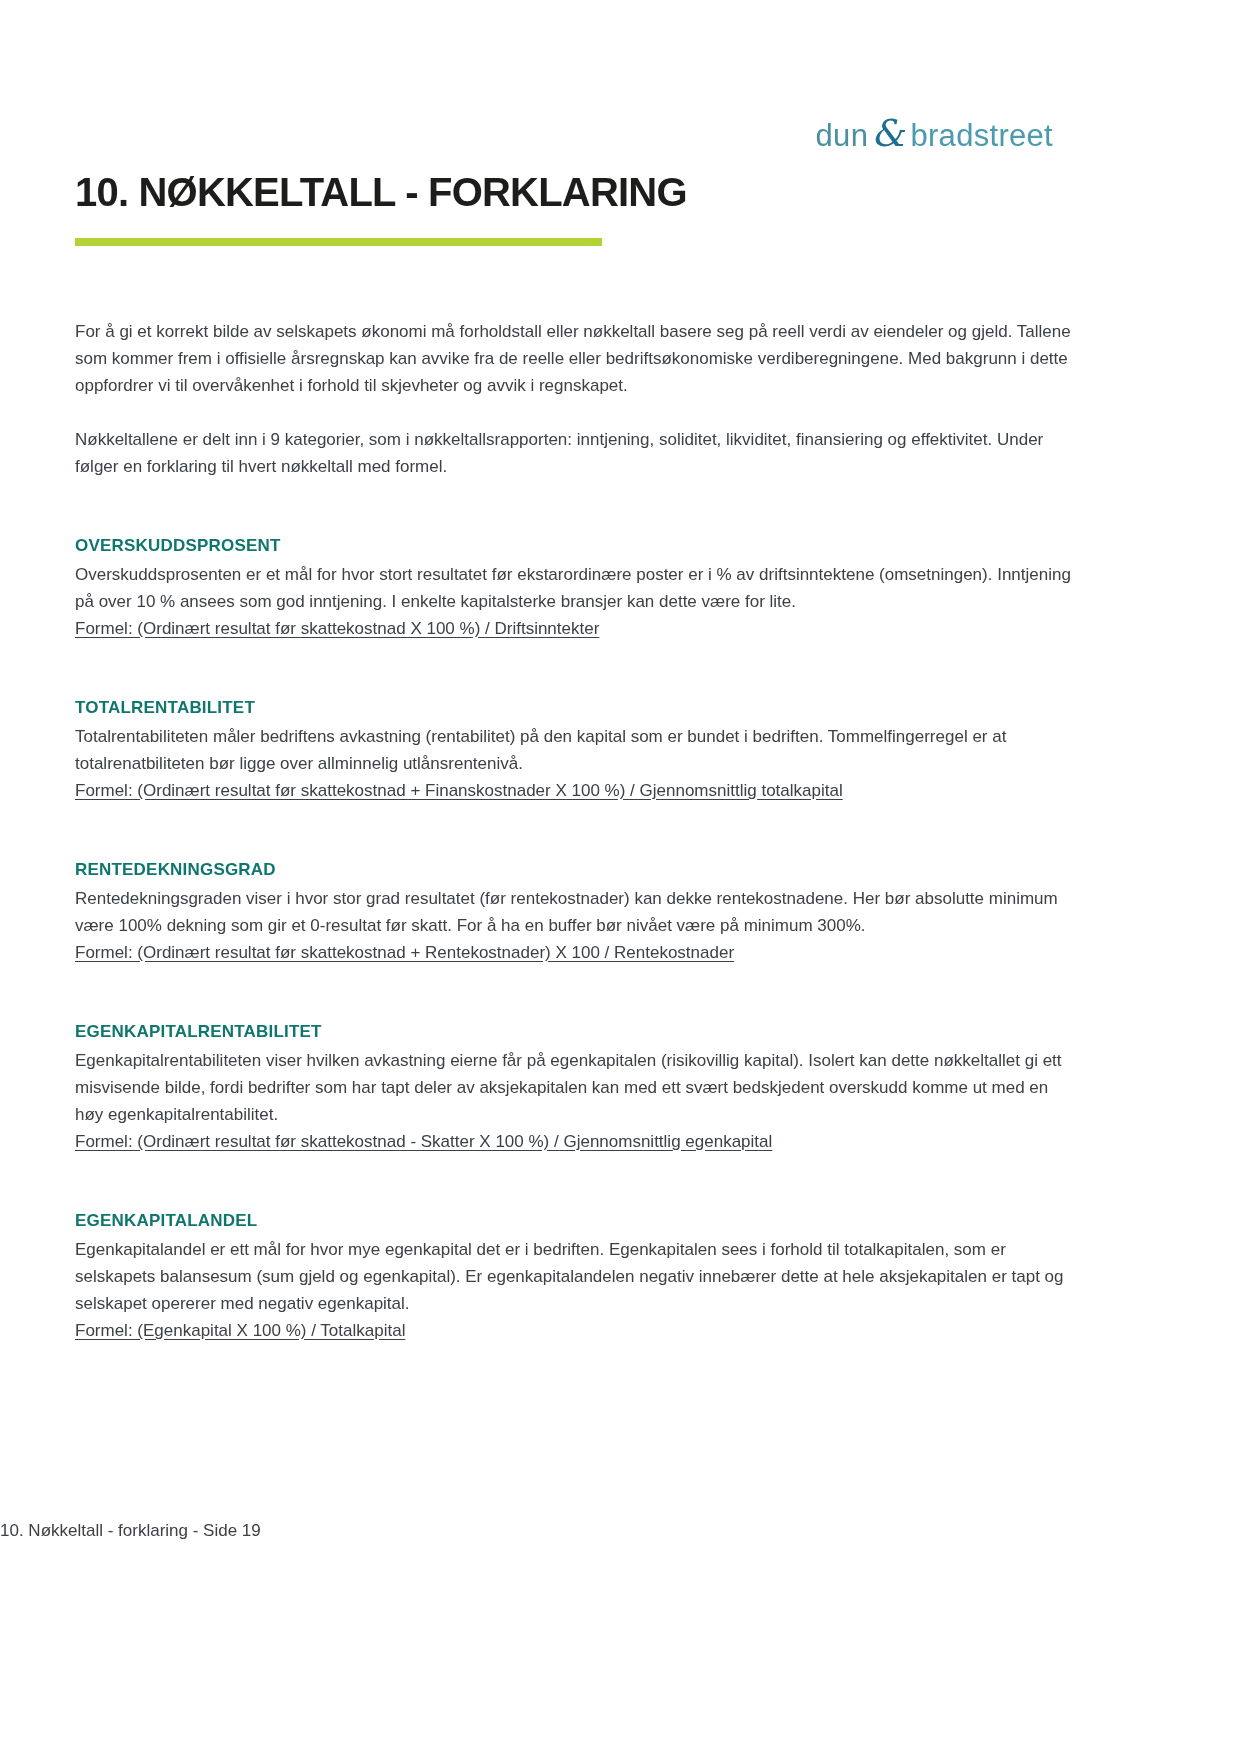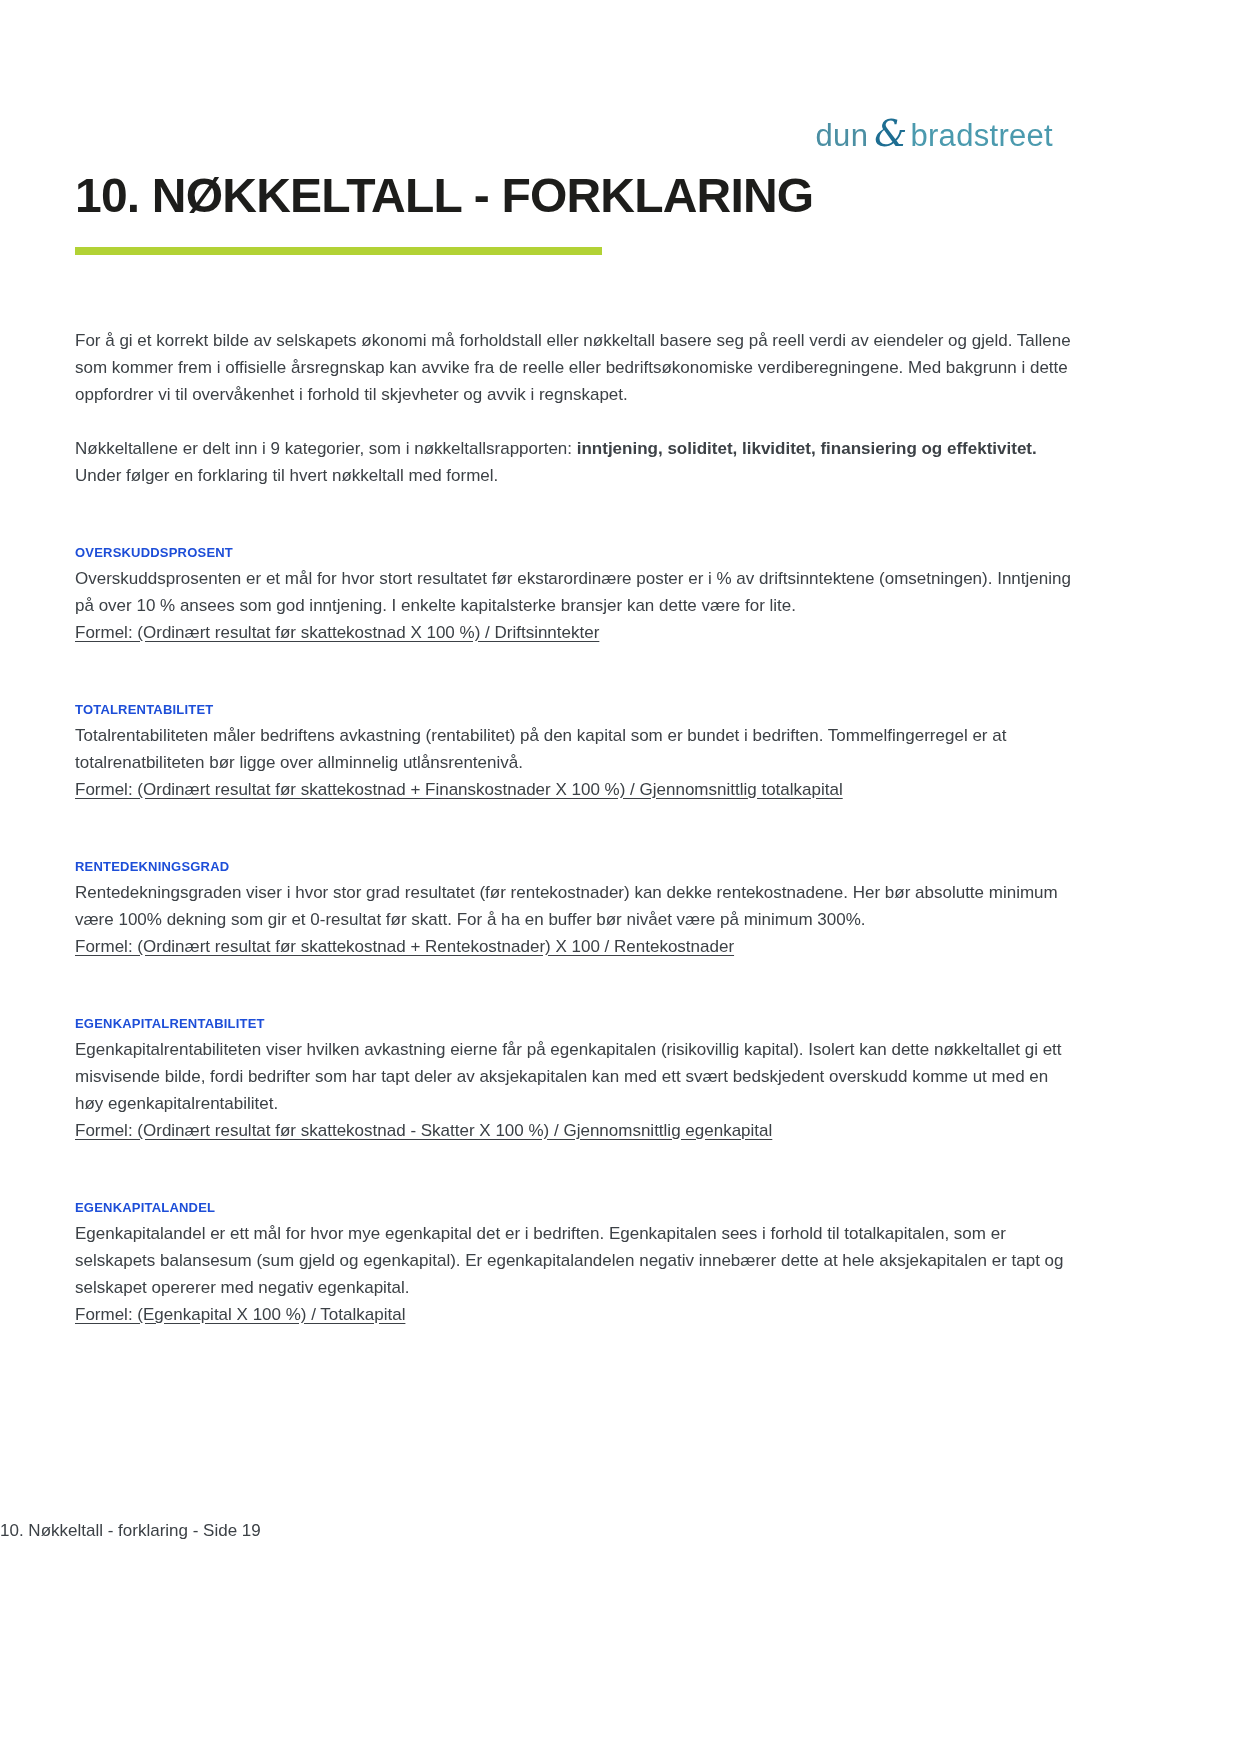--- a/index.html
+++ b/index.html
@@ -32,46 +32,46 @@
   }
   .logo .bradstreet { color:#4b9aae; }
 
   
   .content {
     padding:170px 90px 0 75px;
   }
   .content p, .content h2, .formula { max-width:1005px; }
 
   h1.page-title {
-    font-size:48px;
+    font-size:40px;
     font-weight:800;
     letter-spacing:-0.8px;
     color:#1d1d1b;
     line-height:1.1;
   }
   .accent-bar {
     height:8px;
     width:527px;
     margin-top:24px;
   }
 
   .intro-1 { margin-top:72px; }
   p, .formula {
     font-size:17px;
     line-height:27px;
     color:#3c4146;
   }
   .intro-2 { margin-top:27px; }
-  .b { font-weight:bold; }
+  .b { font-weight:normal; }
 
   .section { margin-top:56px; }
   .section h2 {
-    font-size:13px;
+    font-size:17px;
     font-weight:bold;
-    color:#1d4ed8;
+    color:#0f766e;
     letter-spacing:0.2px;
     margin-bottom:5px;
   }
   .formula { text-decoration:underline; text-underline-offset:3px; }
 
   .page-footer {
     position:absolute;
     top:1497px;
     left:0;
     width:950px;

